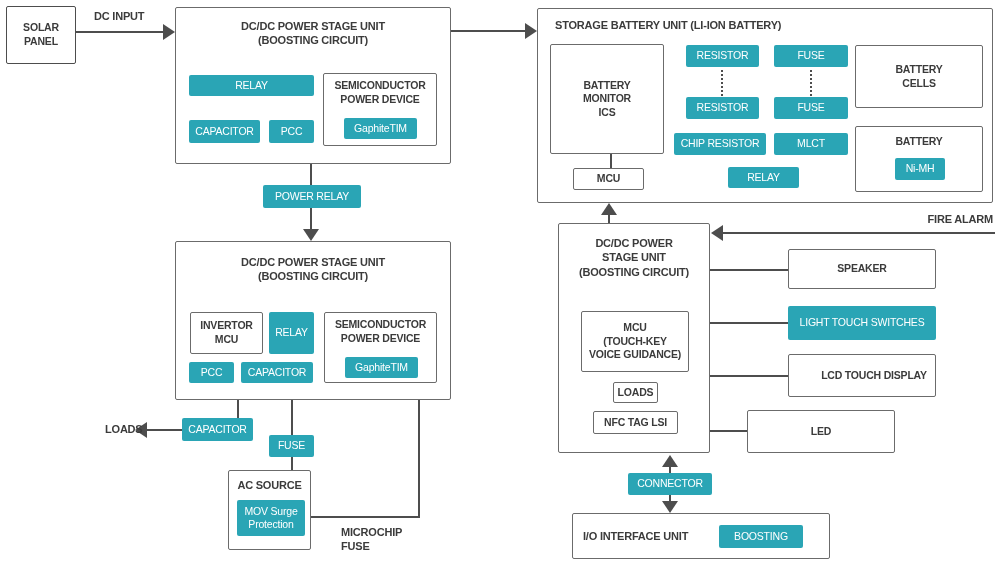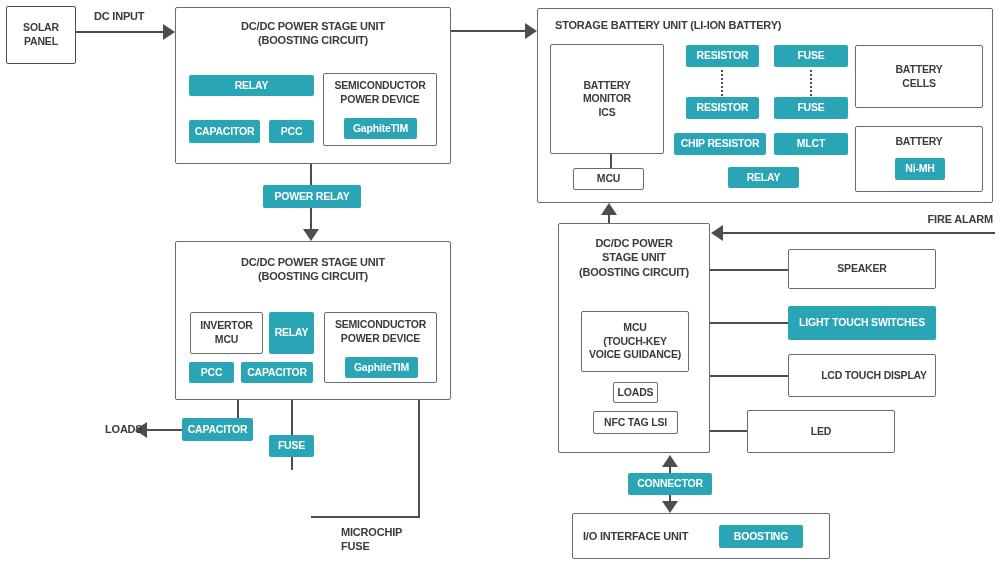--- a/index.html
+++ b/index.html
@@ -3,21 +3,21 @@
 <meta charset="utf-8">
 <style>
   * { margin:0; padding:0; box-sizing:border-box; }
   html,body { background:#fff; }
   body { font-family:"Liberation Sans", sans-serif; }
   #canvas { position:relative; width:1000px; height:562px; background:#fff; overflow:hidden; }
   .abs { position:absolute; }
   .wbox { background:#fff; border:1.4px solid #6b6b6b; border-radius:2px; }
   .dkbox { border:1.6px solid #4d4d4d; }
   .chip { background:var(--teal,#2AA5B5); border-radius:2px; color:#fff; display:flex;
-          align-items:center; justify-content:center; font-weight:bold; font-size:10.5px;
+          align-items:center; justify-content:center; font-weight:normal; font-size:10.5px;
           letter-spacing:-0.2px; text-align:center; white-space:pre-line; line-height:1.25; }
   .lbl { color:var(--text,#3b3b3b); font-weight:bold; font-size:10.5px; letter-spacing:-0.2px;
          white-space:pre-line; text-align:center; line-height:1.3; }
   .title { font-size:11px; }
   .cent { display:flex; align-items:center; justify-content:center; }
   .left { text-align:left; }
   .right { text-align:right; }
   .line { background:var(--line,#4d4d4d); }
   .dot { width:0; border-left:2.5px dotted var(--line,#4d4d4d); }
   .ah { width:0; height:0; }
@@ -85,20 +85,25 @@
 
   <div class="abs line" style="left:291px;top:400px;width:2px;height:35px;"></div>
   <div class="abs chip" style="left:269px;top:435px;width:45px;height:22px;">FUSE</div>
   <div class="abs line" style="left:291px;top:457px;width:2px;height:13px;"></div>
 
   <div class="abs line" style="left:418px;top:400px;width:2px;height:118px;"></div>
   <div class="abs line" style="left:311px;top:516px;width:109px;height:2px;"></div>
   <div class="abs lbl left title" style="left:341px;top:525px;width:80px;">MICROCHIP
 FUSE</div>
 
+  <div class="abs wbox" style="left:228px;top:470px;width:83px;height:80px;">
+    <div class="abs lbl title" style="left:0;top:7px;width:100%;">AC SOURCE</div>
+    <div class="abs chip" style="left:8px;top:29px;width:68px;height:36px;">MOV Surge
+Protection</div>
+  </div>
 
   <div class="abs wbox" style="left:537px;top:8px;width:456px;height:195px;">
     <div class="abs lbl left title" style="left:17px;top:9px;width:300px;">STORAGE BATTERY UNIT (LI-ION BATTERY)</div>
     <div class="abs wbox cent" style="left:12px;top:35px;width:114px;height:110px;">
       <span class="lbl">BATTERY
 MONITOR
 ICS</span>
     </div>
     <div class="abs line" style="left:72px;top:145px;width:2px;height:14px;"></div>
     <div class="abs wbox cent" style="left:35px;top:159px;width:71px;height:22px;">

